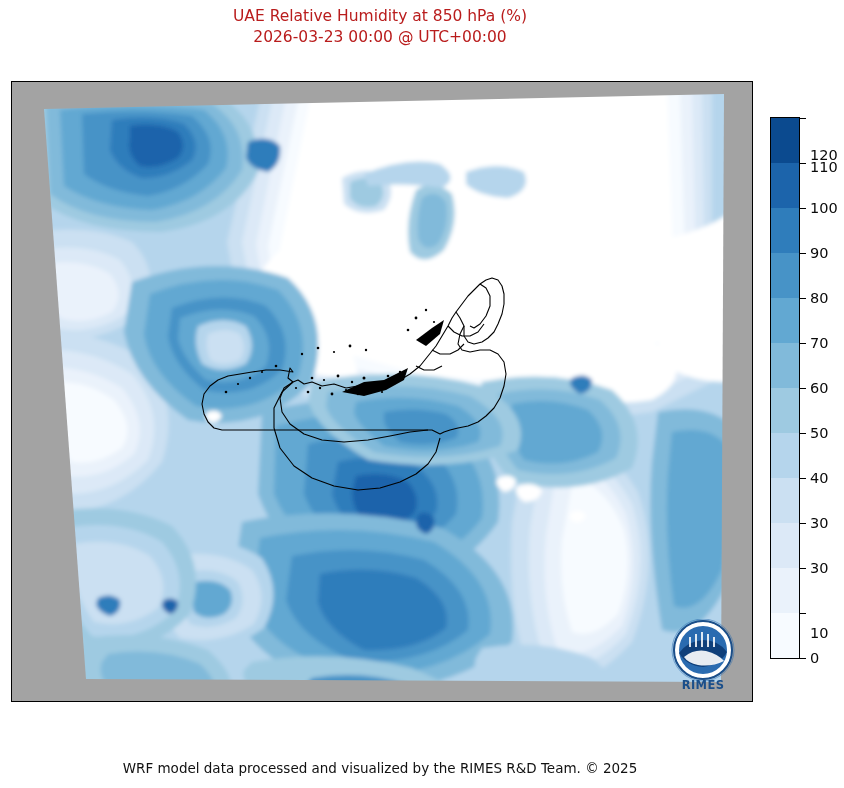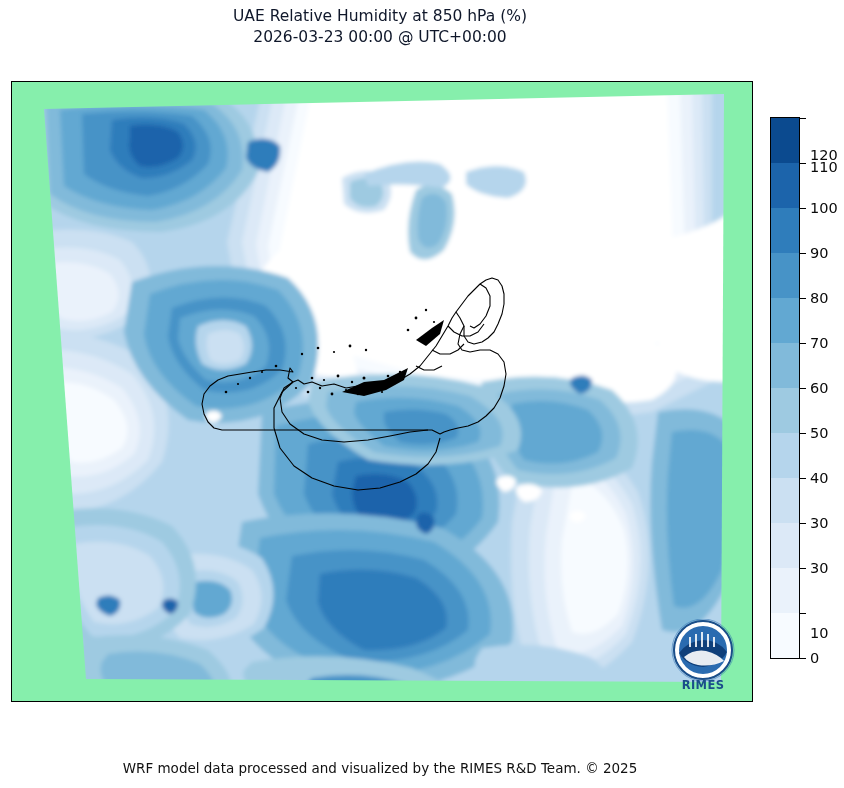--- a/index.html
+++ b/index.html
@@ -5,30 +5,30 @@
   html,body{margin:0;padding:0;background:#ffffff;}
   body{
     width:844px;height:788px;overflow:hidden;
     font-family:"DejaVu Sans","Liberation Sans",sans-serif;
     color:#000000;
     position:relative;
   }
   .title-block{
     position:absolute;left:0;top:6px;width:760px;
     text-align:center;
-    font-size:15.5px;line-height:21px;color:#0f172a;
+    font-size:15.5px;line-height:21px;color:#b91c1c;
   }
   .title-block div{white-space:pre;}
 
   .plot-frame{
     position:absolute;left:11px;top:81px;
     width:742px;height:621px;
     border:1.2px solid #000000;
     box-sizing:border-box;
-    background:#86efac;
+    background:#a3a3a3;
     overflow:hidden;
   }
   .map-svg{position:absolute;left:0;top:0;}
 
   .logo{
     position:absolute;right:16px;bottom:8px;
     width:66px;height:74px;
   }
   .logo-text{
     position:absolute;left:0;bottom:1px;width:100%;

